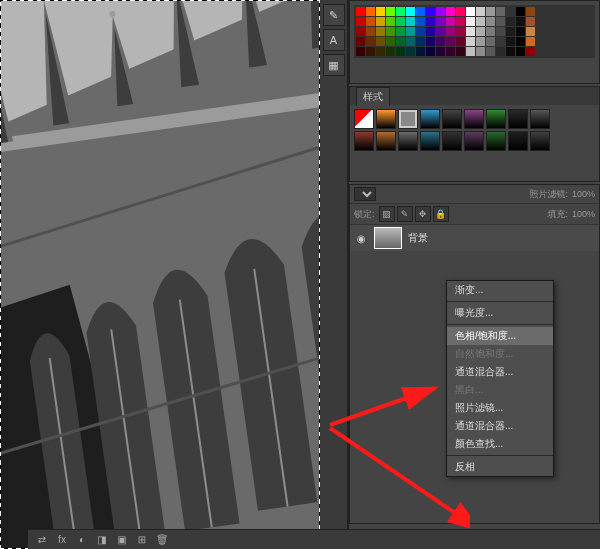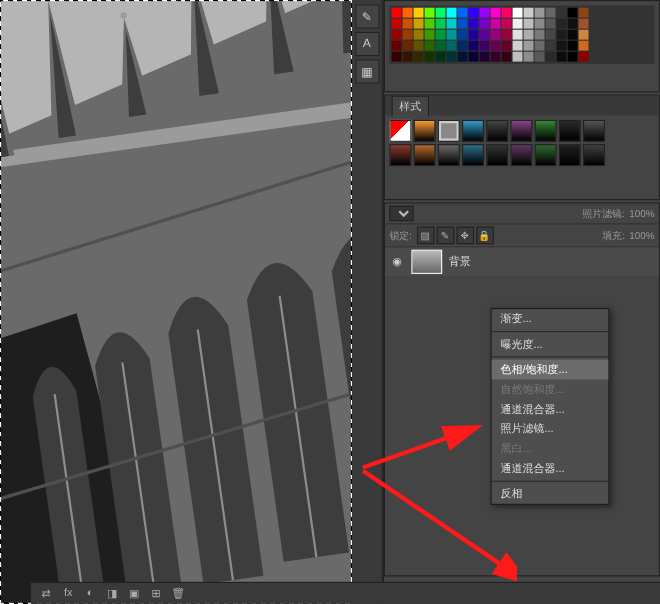--- a/index.html
+++ b/index.html
@@ -373,23 +373,24 @@
   </div>
 
 <div class="ctxmenu" id="ctxmenu">
     <div class="mi">渐变...</div>
     <div class="sep"></div>
     <div class="mi">曝光度...</div>
     <div class="sep"></div>
     <div class="mi hl">色相/饱和度...</div>
     <div class="mi disabled">自然饱和度...</div>
     <div class="mi">通道混合器...</div>
+    <div class="mi disabled">黑白...</div>
     <div class="mi">照片滤镜...</div>
-    <div class="mi disabled">黑白...</div>
     <div class="mi">通道混合器...</div>
+    <div class="mi">颜色查找...</div>
     <div class="sep"></div>
     <div class="mi">反相</div>
   </div>
 
 <svg class="arrow" style="left:320px; top:280px;" width="150" height="260">
   <defs>
     <marker id="ah" markerWidth="10" markerHeight="10" refX="8" refY="3" orient="auto">
       <path d="M0,0 L9,3 L0,6 Z" fill="#ff1a1a"></path>
     </marker>
   </defs>

